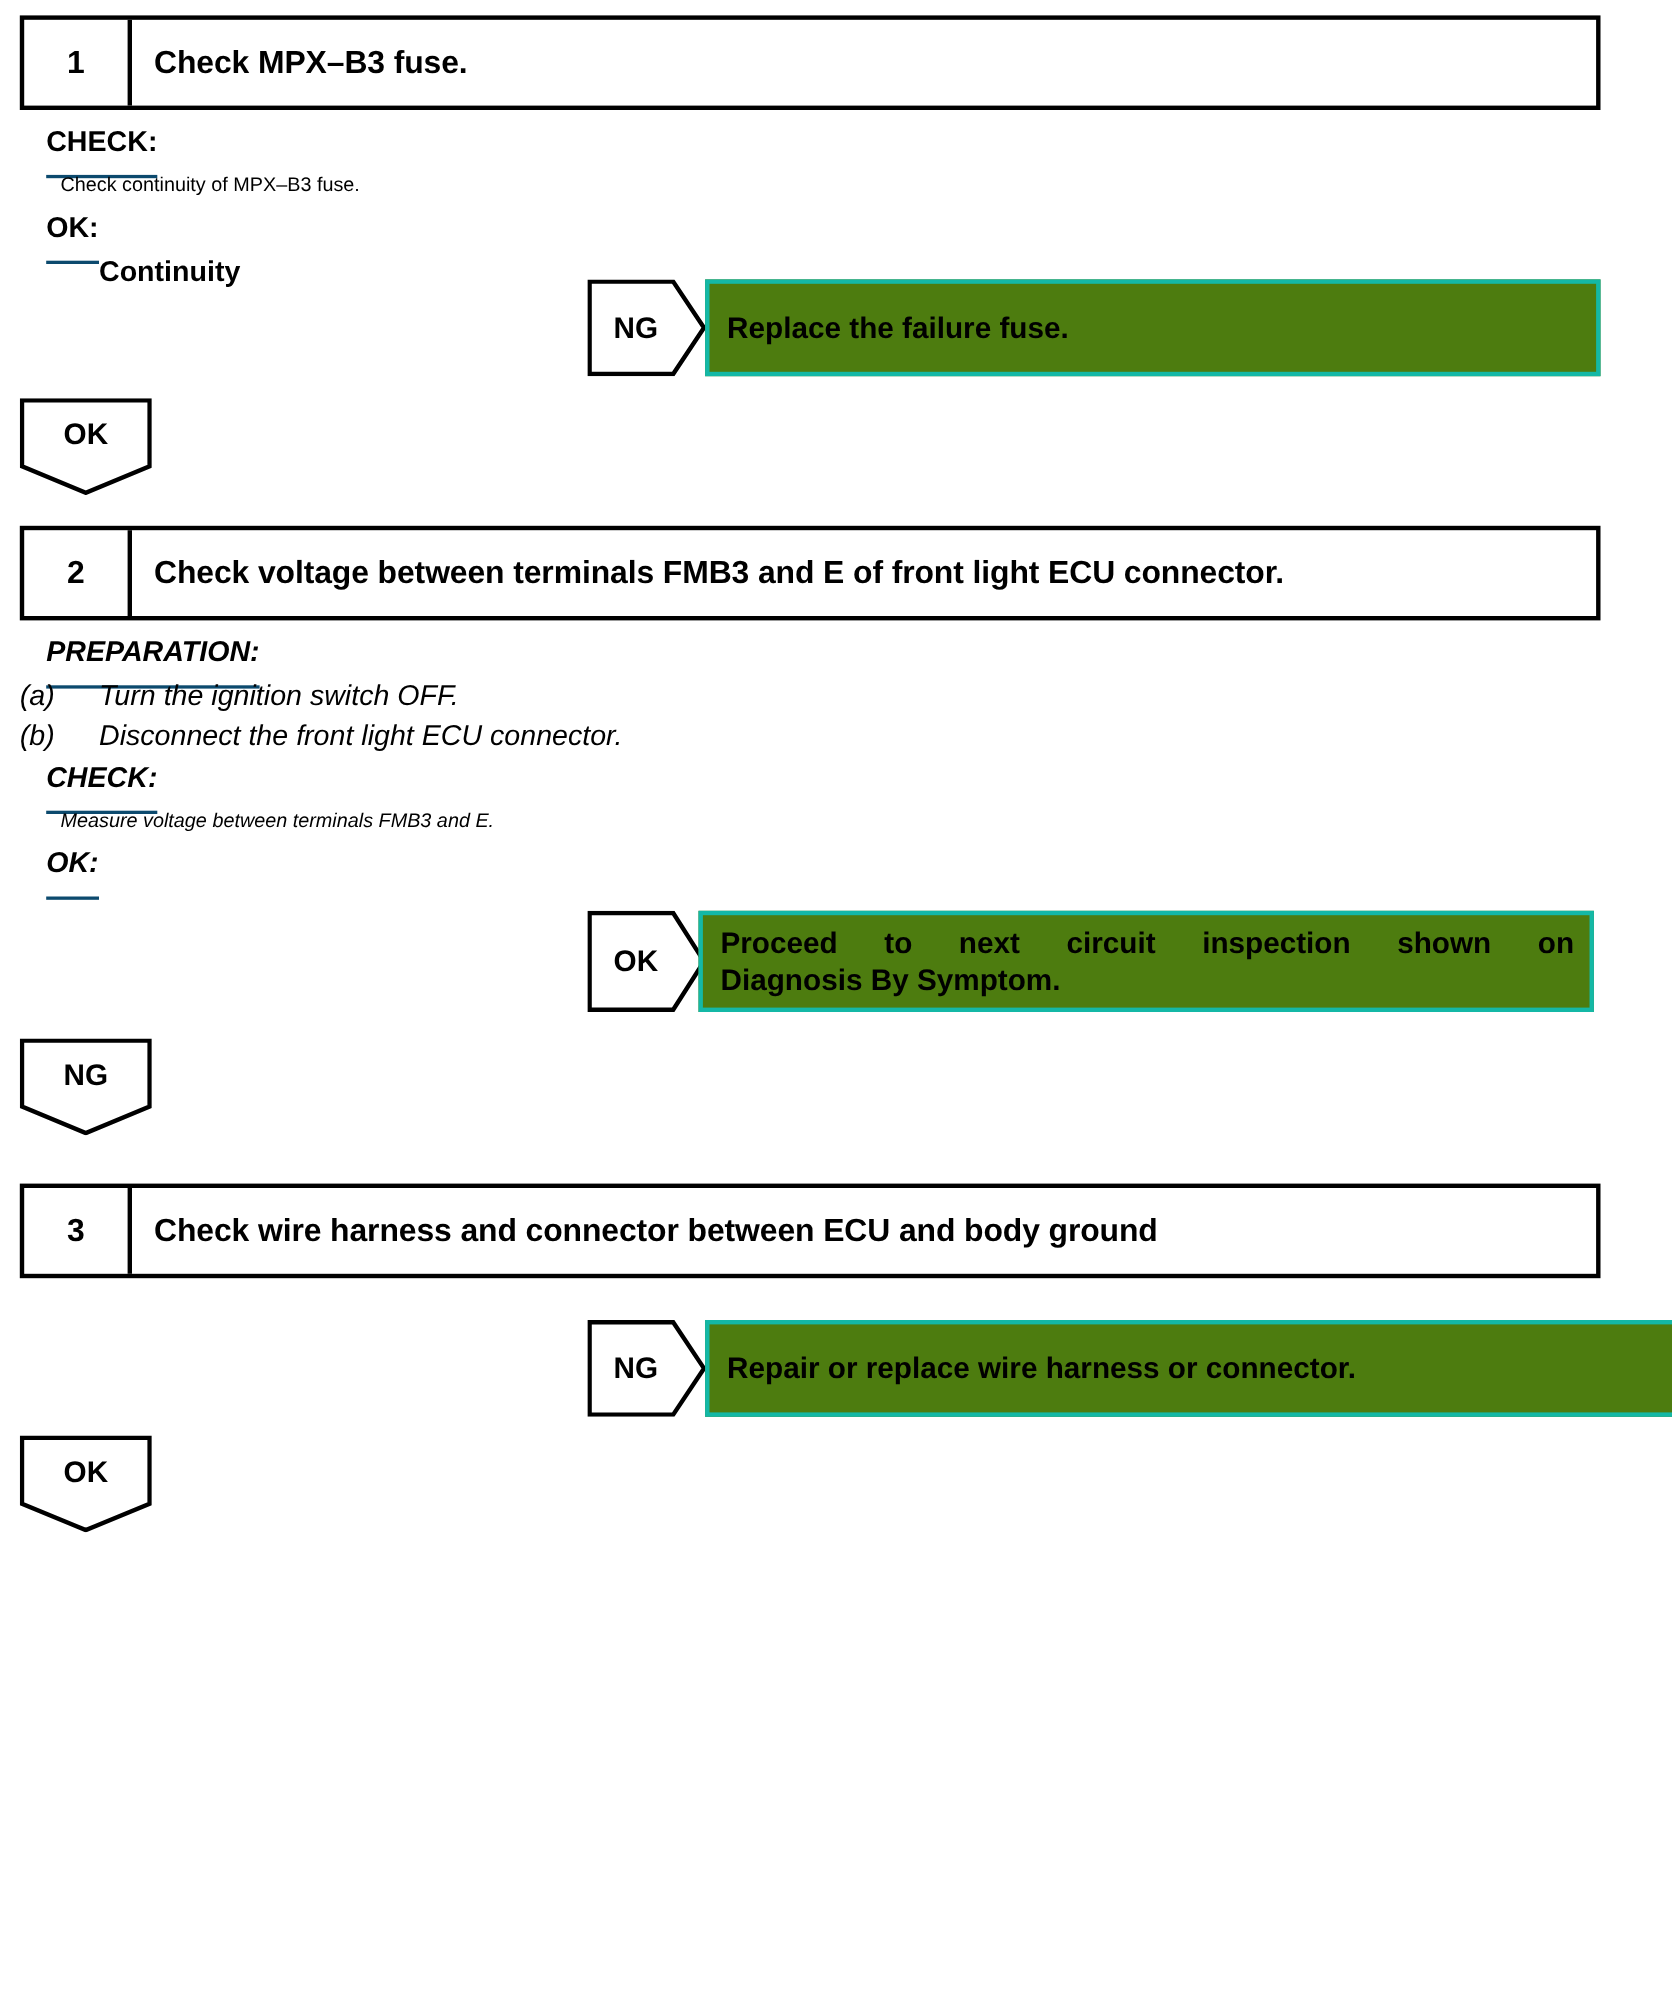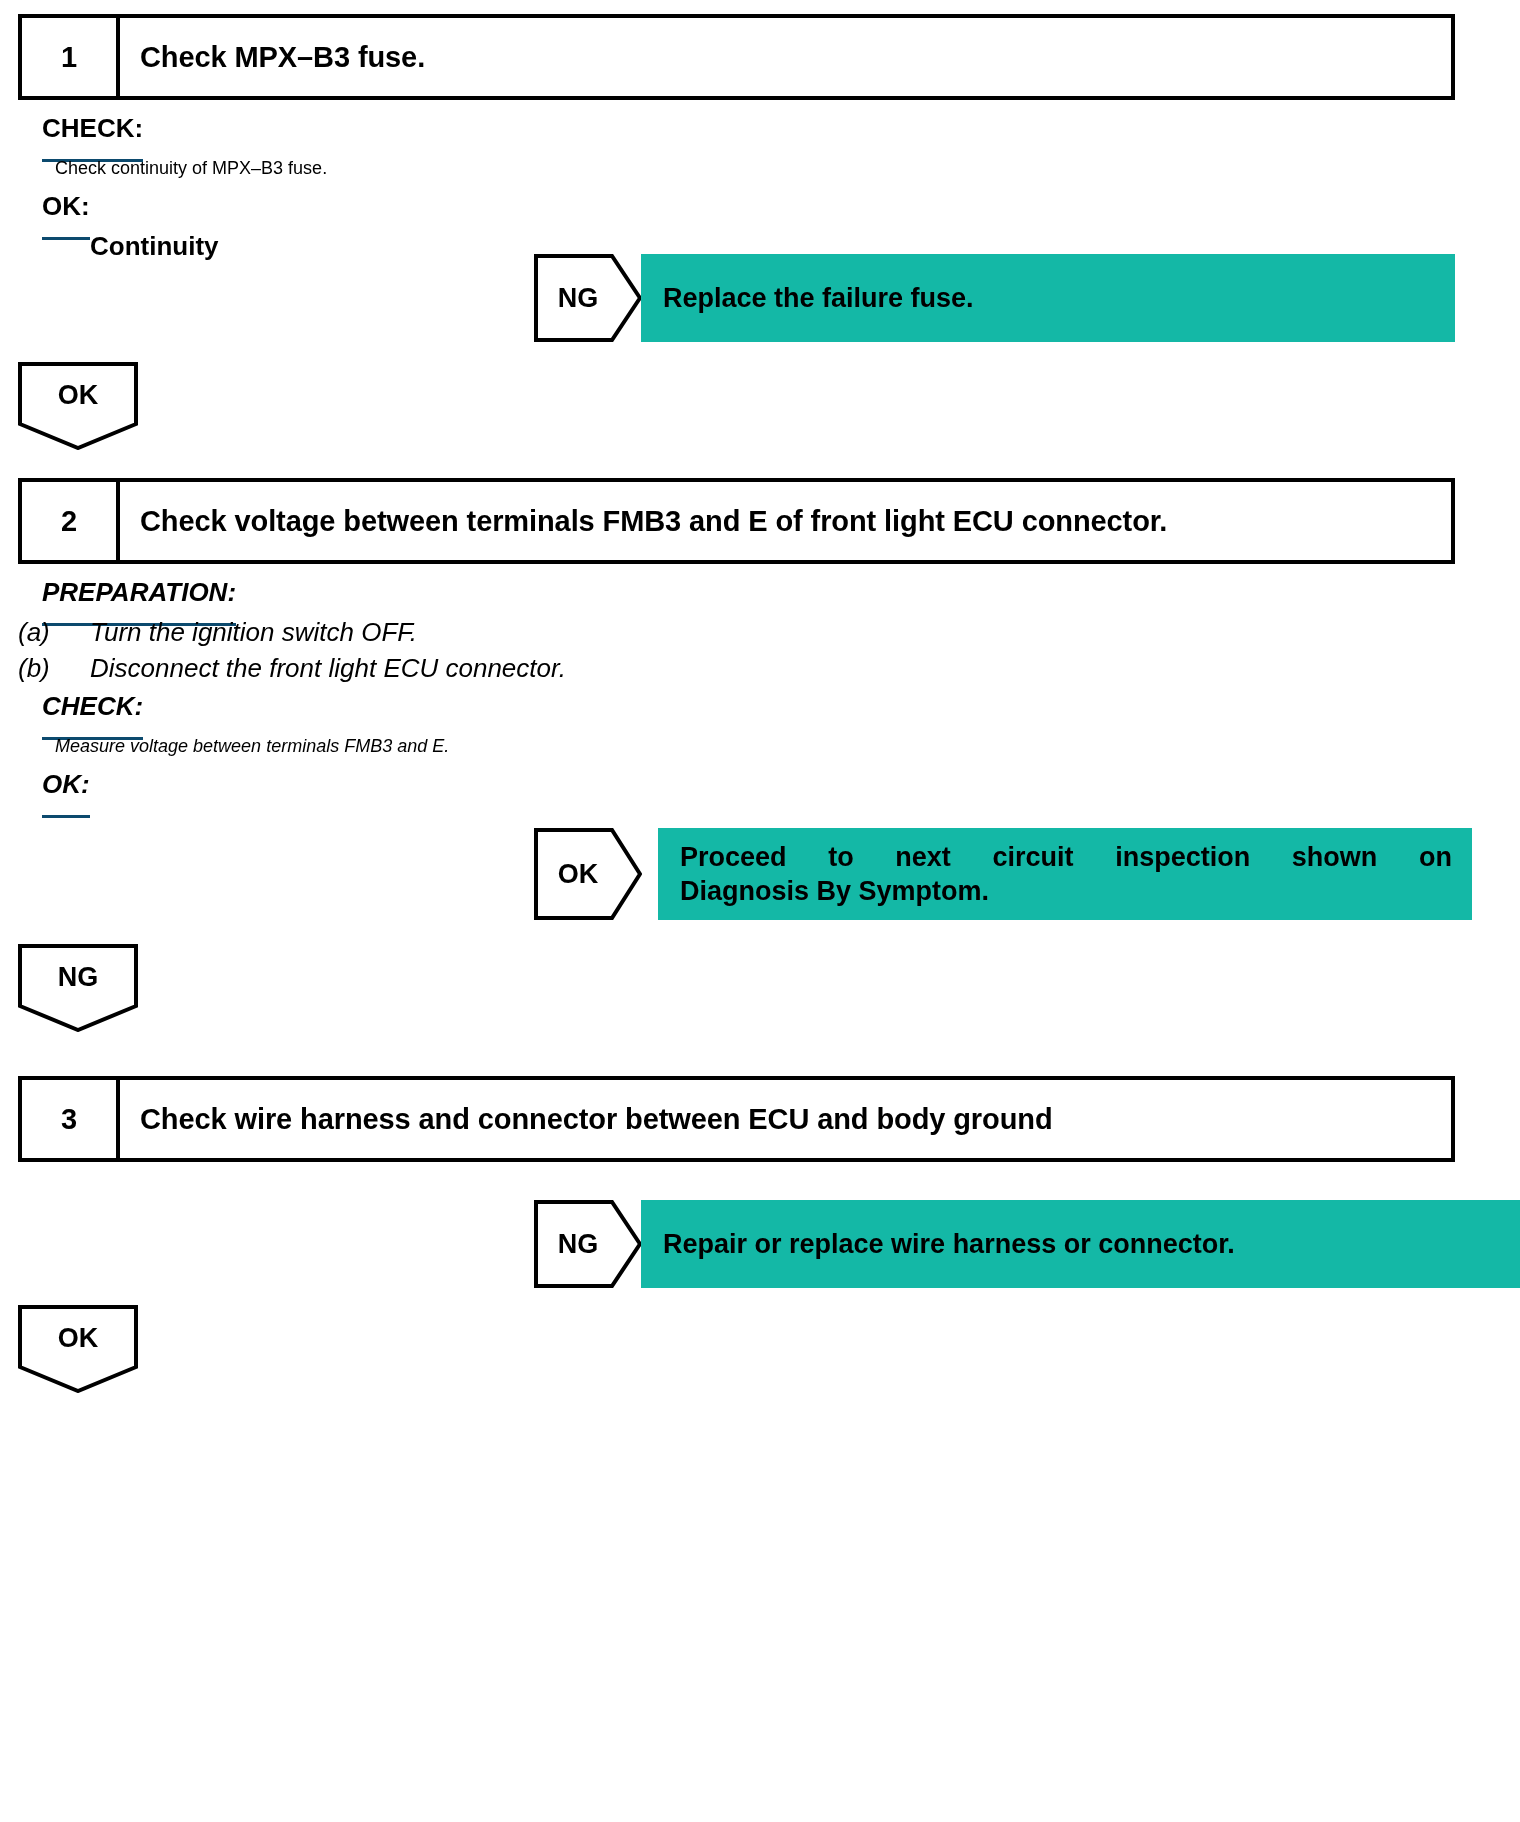--- a/index.html
+++ b/index.html
@@ -113,22 +113,22 @@
     width: 88px;
     height: 100%;
     display: flex;
     align-items: center;
     justify-content: center;
     font-weight: bold;
     font-size: 27px;
   }
   .branch-box {
     position: absolute;
-    border: 6px solid #14b8a6;
-    background: #14b8a6;
+    border: 4px solid #14b8a6;
+    background: #4d7c0f;
     box-sizing: border-box;
     display: flex;
     align-items: center;
   }
   .branch-box .bb-text {
     font-weight: bold;
     font-size: 27px;
     line-height: 34px;
     padding: 0 14px 0 16px;
     width: 100%;
@@ -243,21 +243,21 @@
     </div>
   </div>
 
   <div class="branch justify" style="left:534px; top:828px; width:921px; height:92px;">
     <div class="branch-tag">
       <svg width="108" height="92" viewBox="0 0 108 92" aria-hidden="true">
         <path d="M2,2 L78,2 L106,46 L78,90 L2,90 Z" fill="#ffffff" stroke="#000000" stroke-width="4"></path>
       </svg>
       <div class="tag-text">OK</div>
     </div>
-    <div class="branch-box" style="left:124px; top:0; width:814px; height:92px;">
+    <div class="branch-box" style="left:101px; top:0; width:814px; height:92px;">
       <div class="bb-text">
         <span class="ln1">Proceed to next circuit inspection shown on</span>
         <span class="ln2">Diagnosis By Symptom.</span>
       </div>
     </div>
   </div>
 
   <div class="down-arrow" style="left:18px; top:944px; width:120px; height:88px;">
     <svg width="120" height="88" viewBox="0 0 120 88" aria-hidden="true">
       <path d="M2,2 L118,2 L118,62 L60,86 L2,62 Z" fill="#ffffff" stroke="#000000" stroke-width="4"></path>

